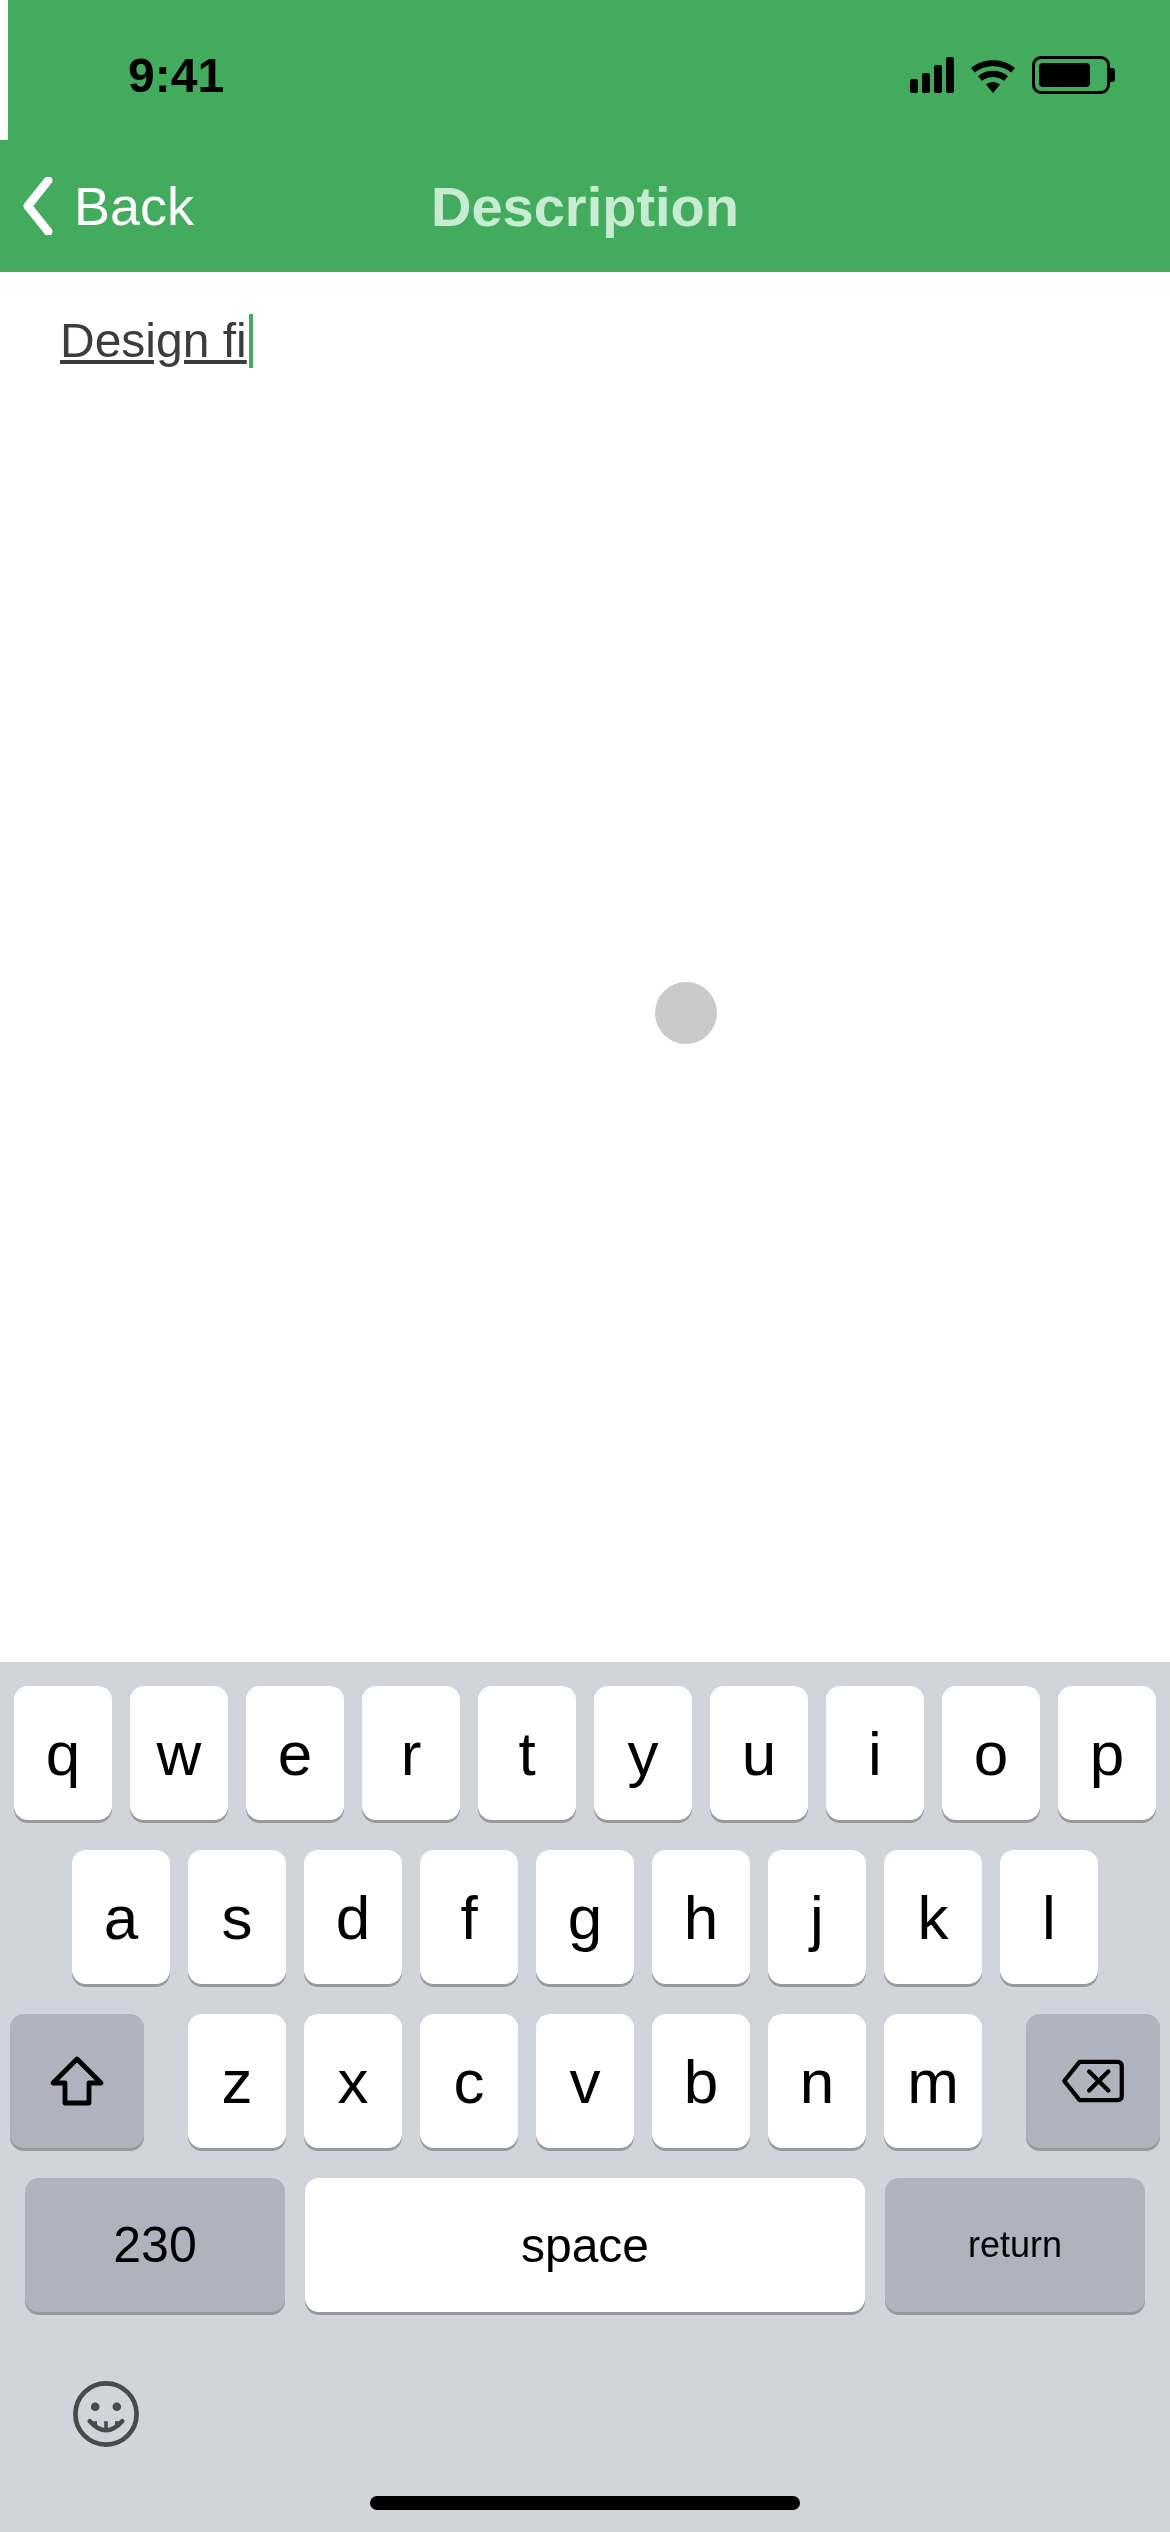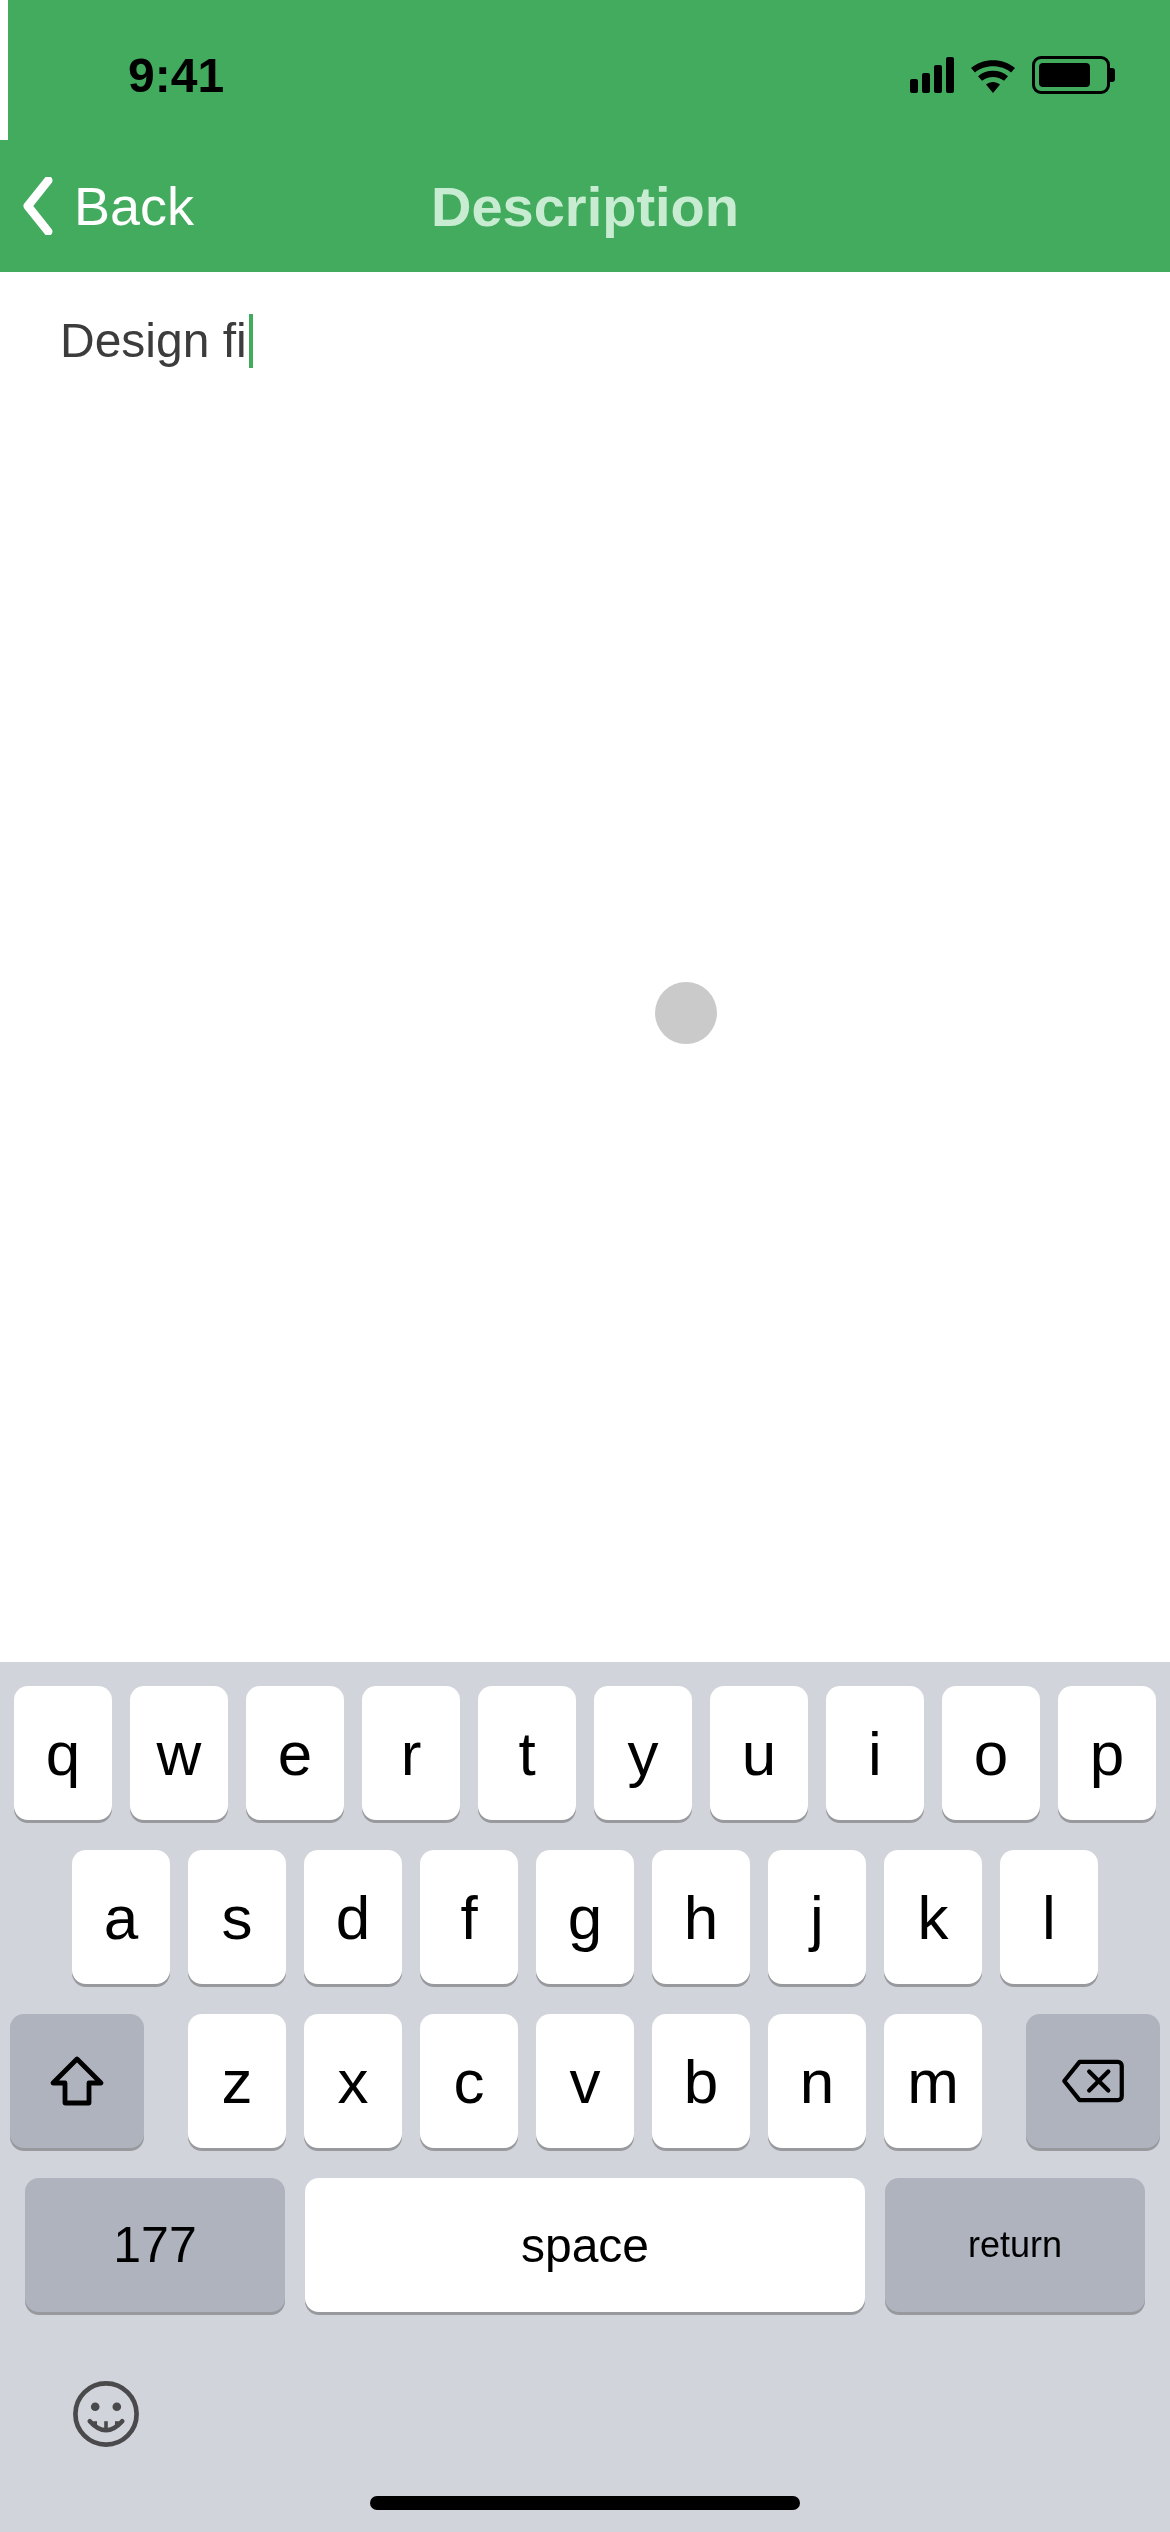--- a/index.html
+++ b/index.html
@@ -96,20 +96,21 @@
       background: #fff;
     }
     .text-input {
       position: absolute;
       top: 40px; left: 60px; right: 60px;
       font-size: 48px;
       color: #3c3c3c;
       line-height: 1.2;
       display: inline-flex;
       align-items: center;
+      text-decoration: underline;
     }
     .text-input .caret {
       display: inline-block;
       width: 4px; height: 54px;
       background: #42ab5d;
       margin-left: 2px;
       vertical-align: middle;
       animation: blink 1s step-start infinite;
     }
     @keyframes blink { 50% { opacity: 0; } }
@@ -281,21 +282,21 @@
       <span>
         <svg width="66" height="46" viewBox="0 0 34 24">
           <path d="M10 2 H30 a2 2 0 0 1 2 2 V20 a2 2 0 0 1 -2 2 H10 L2 12 Z" fill="none" stroke="#000" stroke-width="2.2" stroke-linejoin="round"></path>
           <line x1="15" y1="7" x2="25" y2="17" stroke="#000" stroke-width="2.2" stroke-linecap="round"></line>
           <line x1="25" y1="7" x2="15" y2="17" stroke="#000" stroke-width="2.2" stroke-linecap="round"></line>
         </svg>
       </span>
     </div>
   </div>
   <div class="kb-row row4">
-    <div class="key key-mode">177</div>
+    <div class="key key-mode">230</div>
     <div class="key key-space">space</div>
     <div class="key key-return">return</div>
   </div>
 
   <div class="kb-bottom">
     <div class="emoji-btn">
       <span>
         <svg width="72" height="72" viewBox="0 0 40 40">
           <circle cx="20" cy="20" r="17" fill="none" stroke="#4a4a4c" stroke-width="2.6"></circle>
           <circle cx="14" cy="16" r="2.4" fill="#4a4a4c"></circle>

